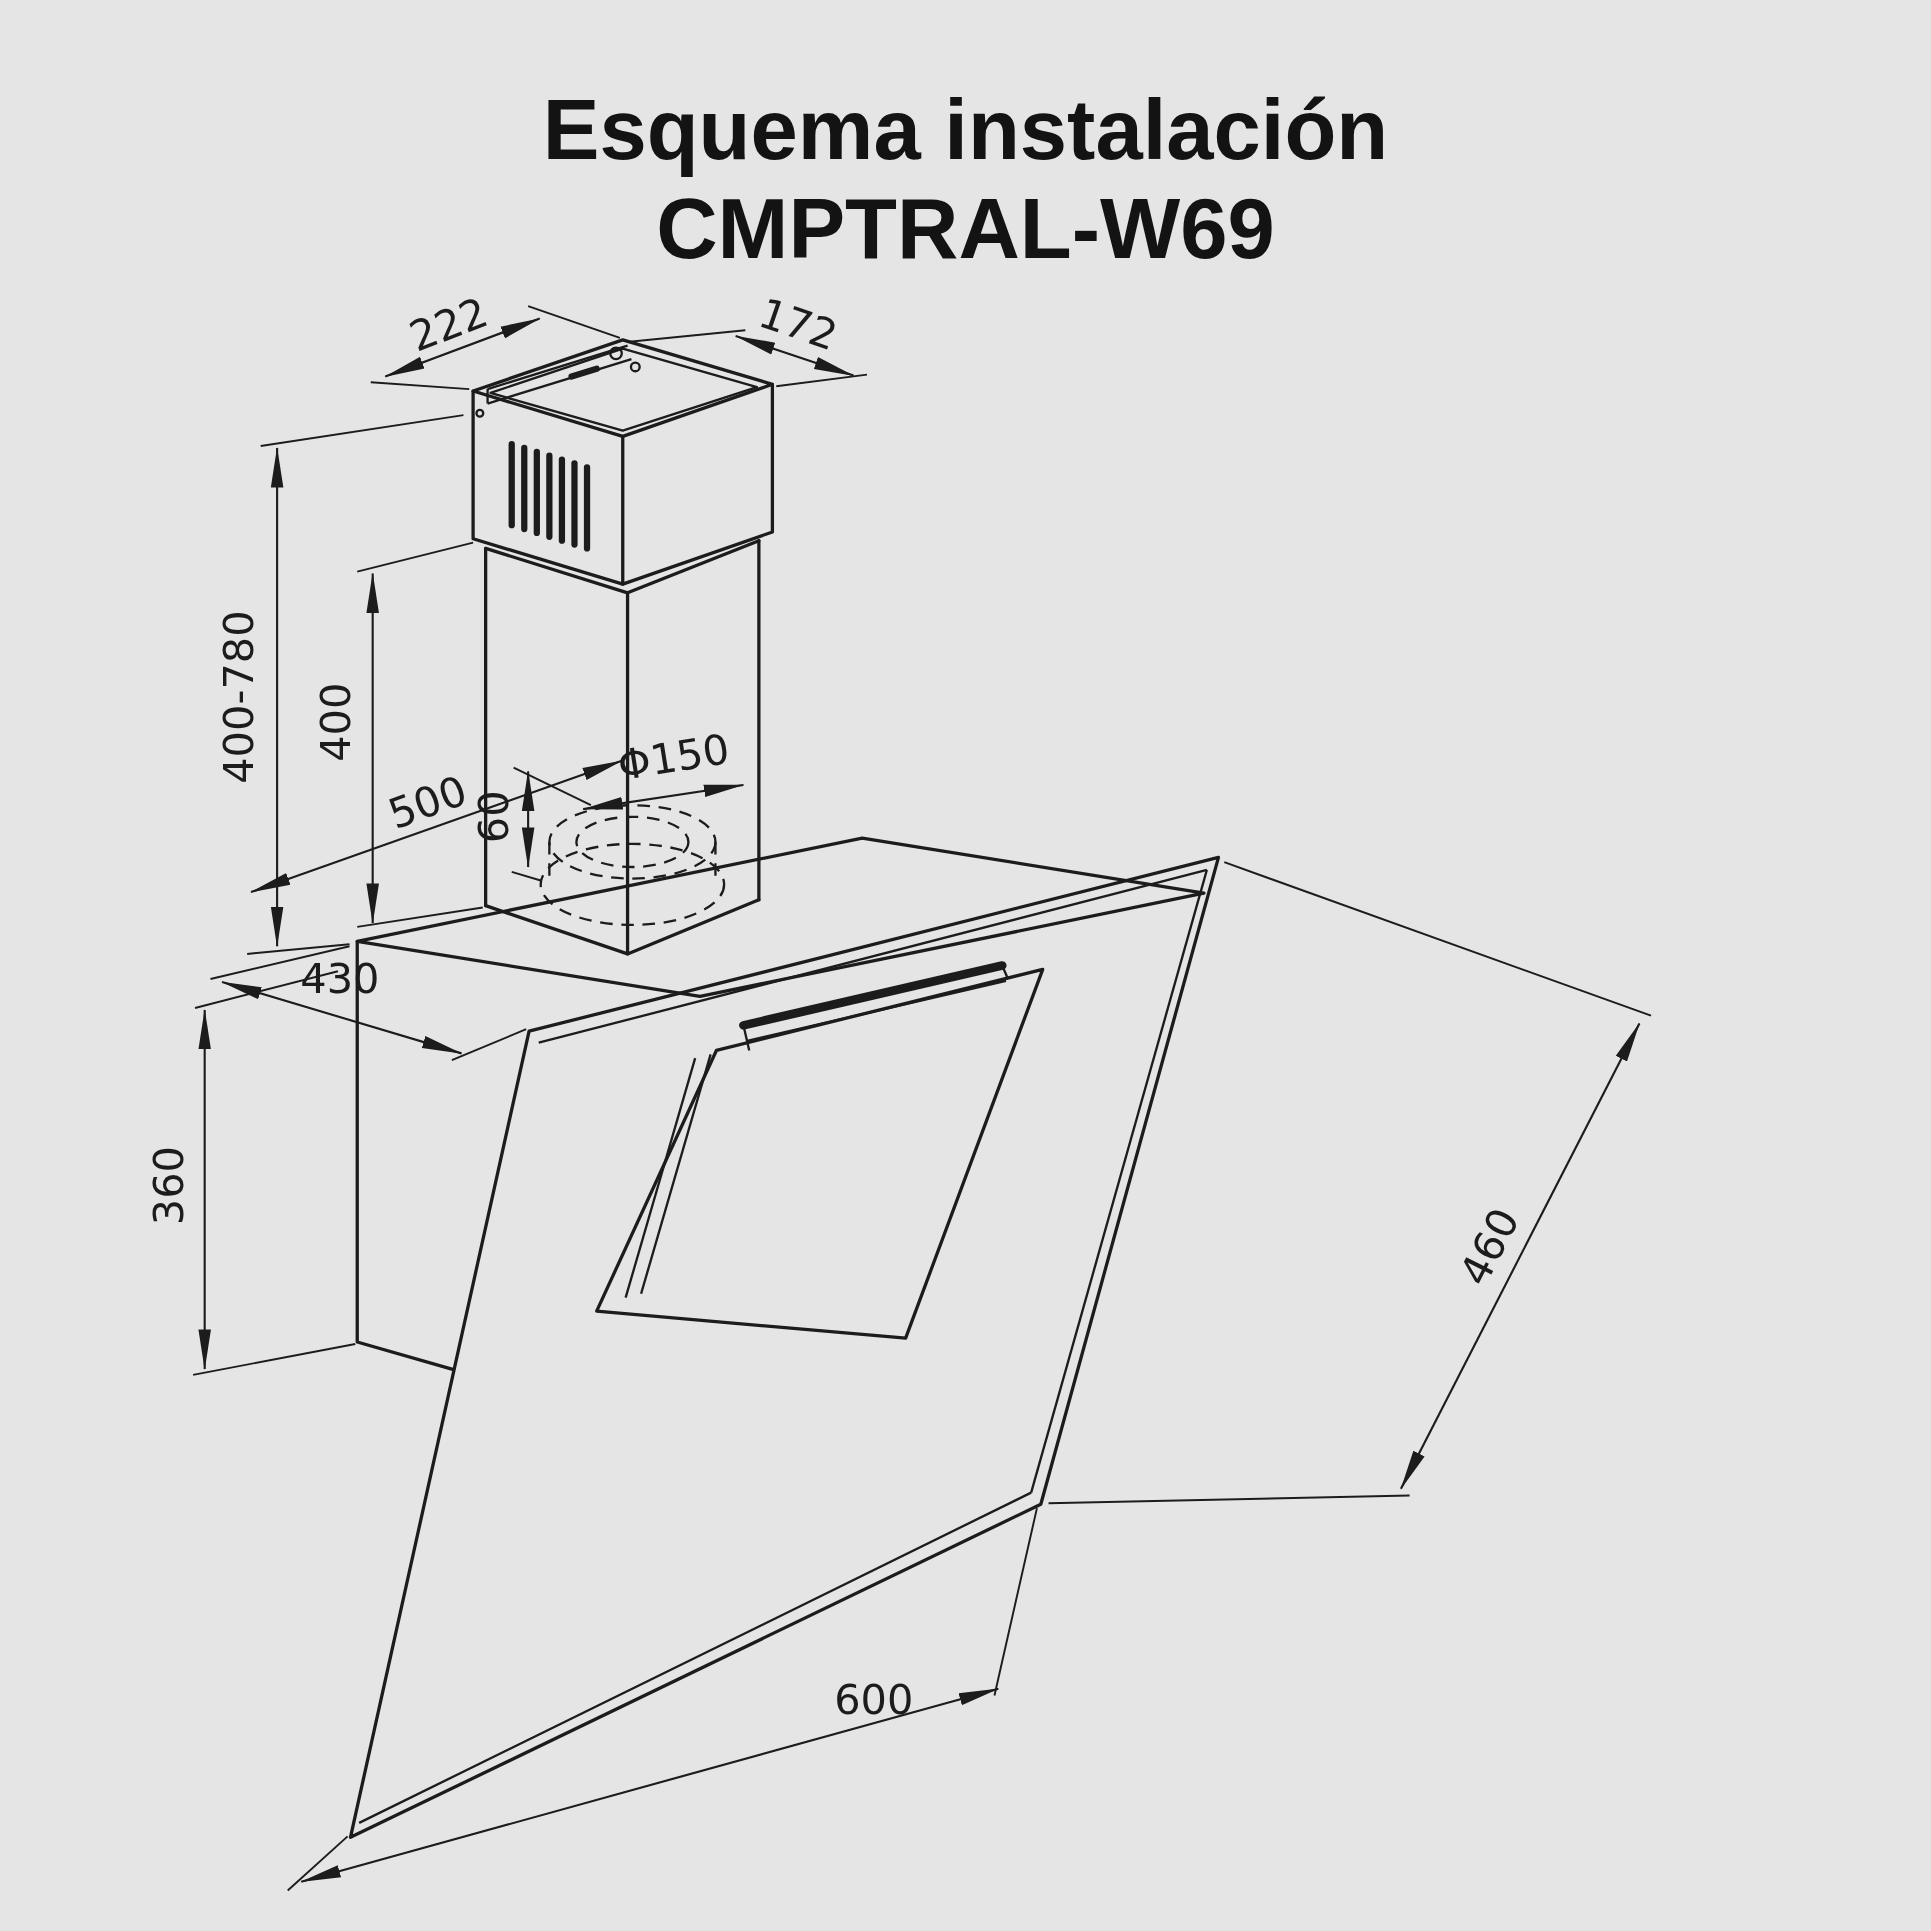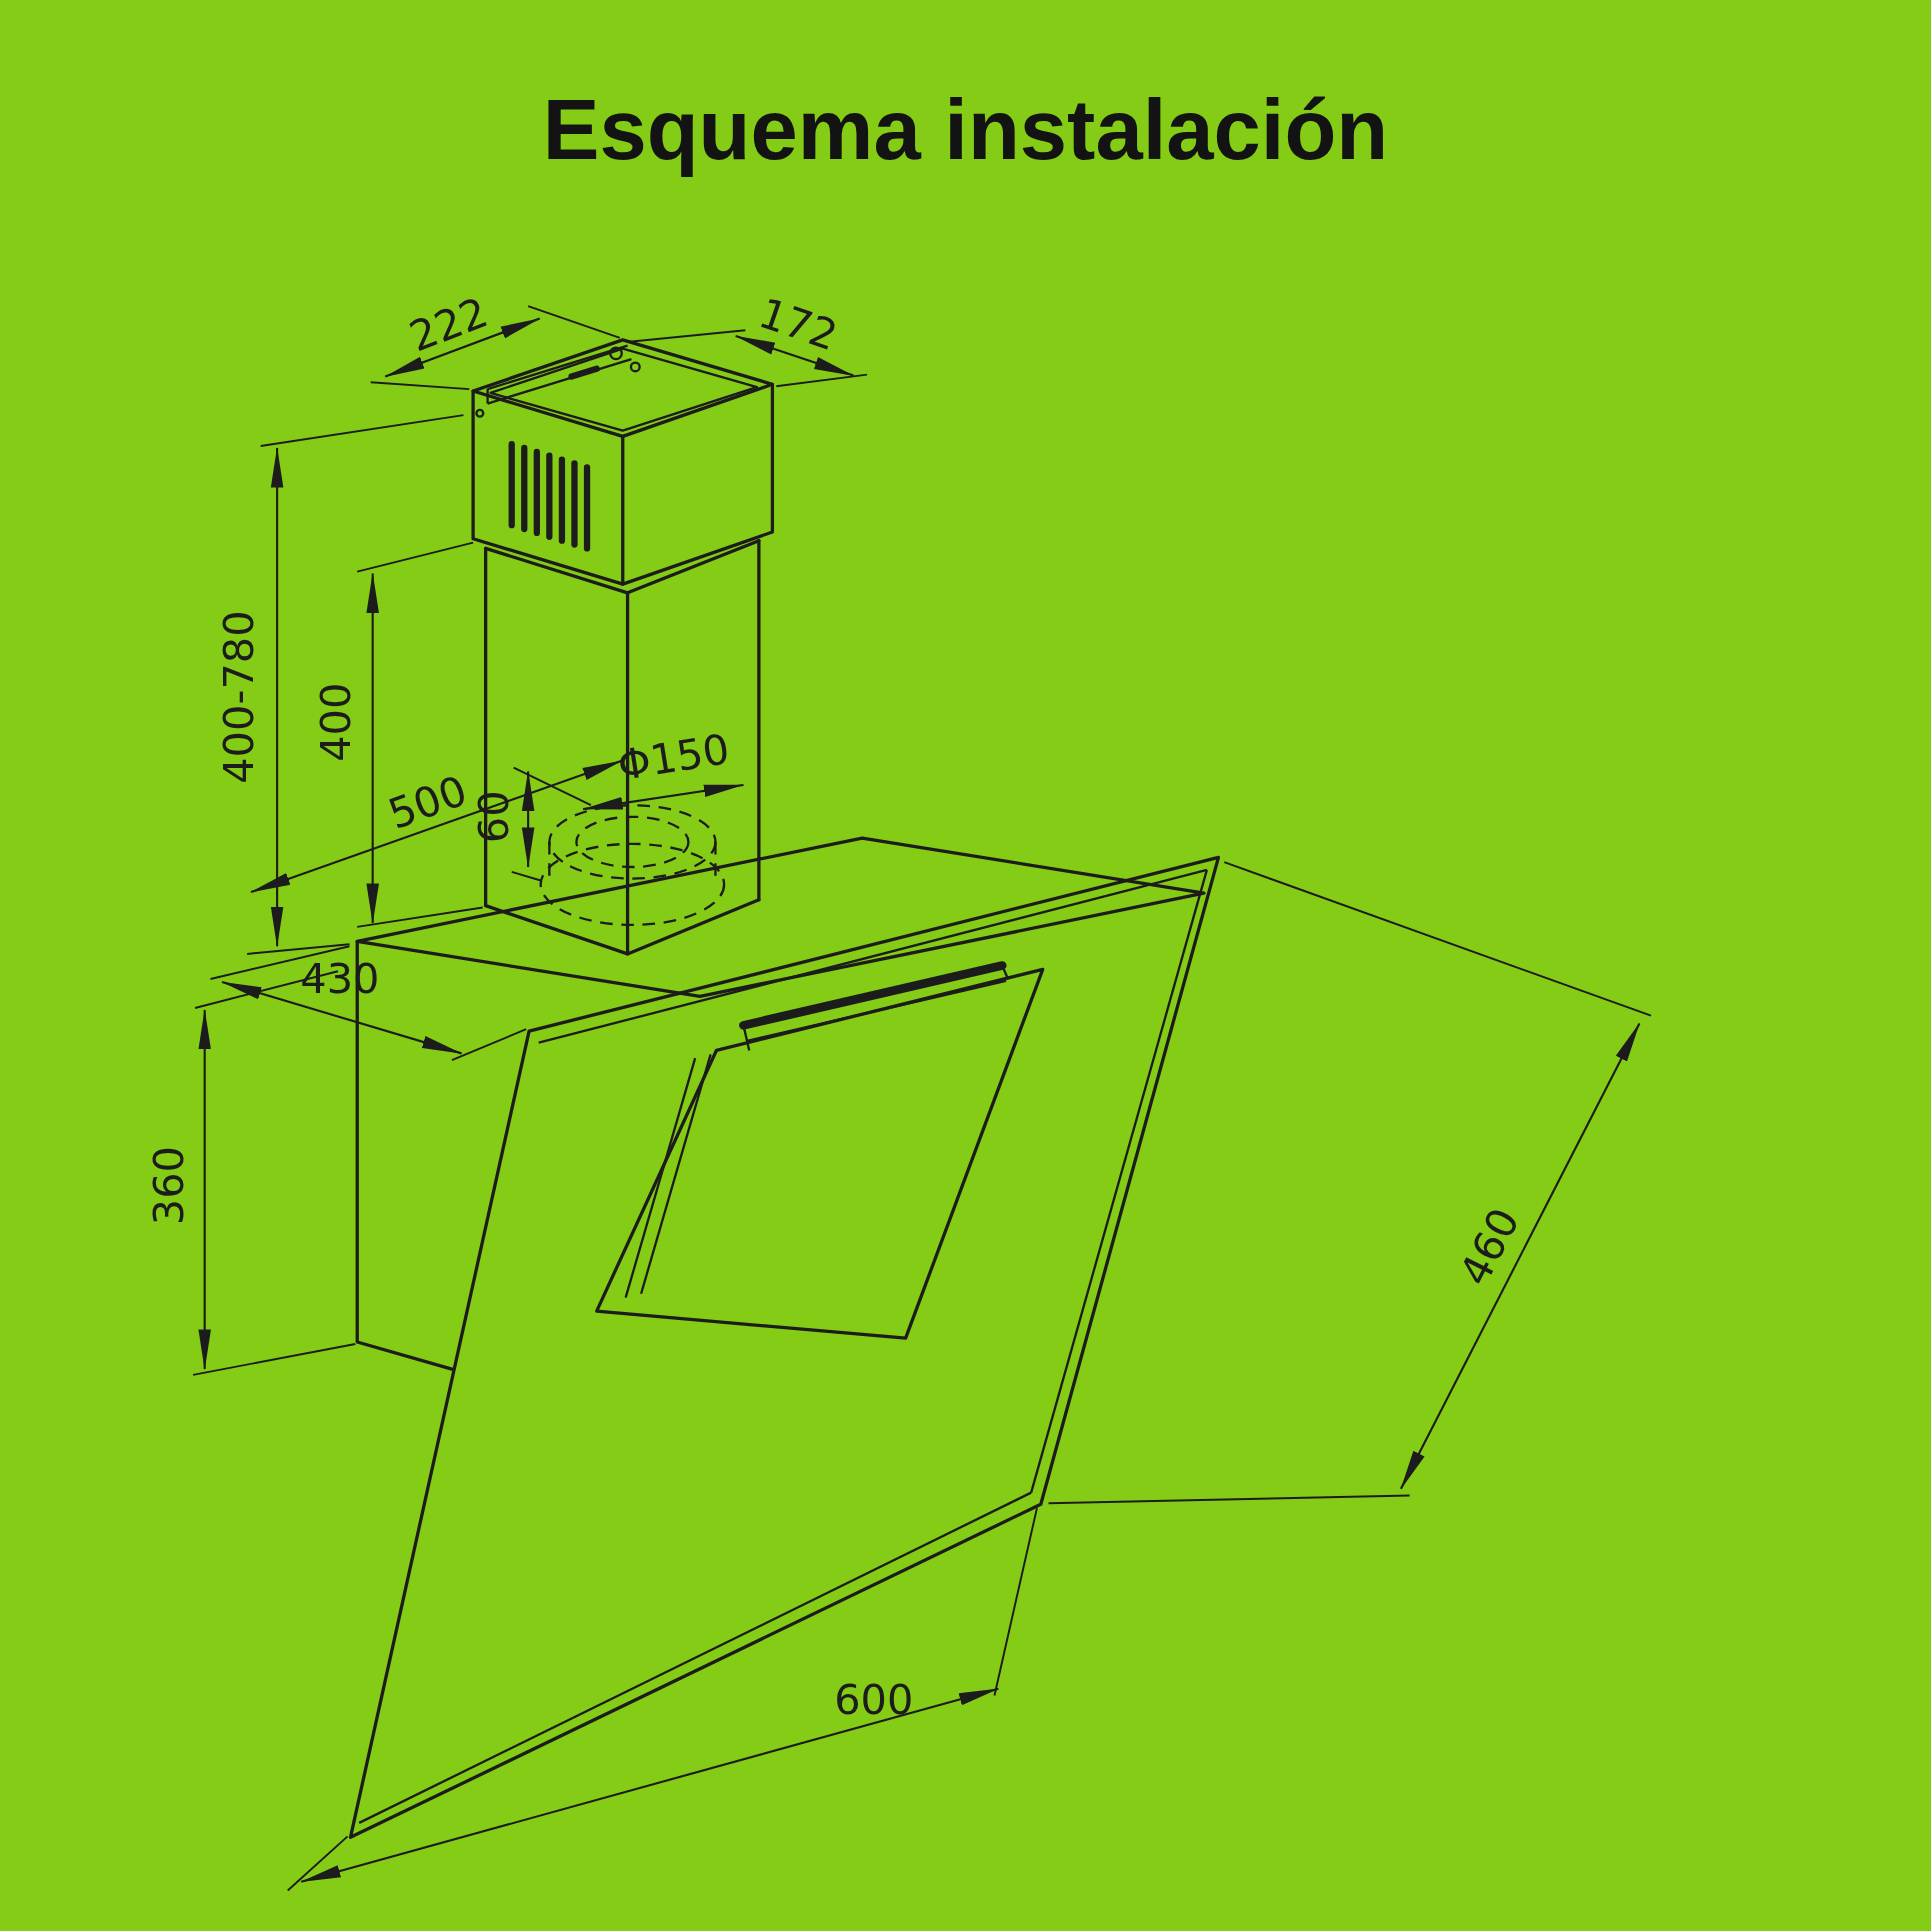--- a/index.html
+++ b/index.html
@@ -1,38 +1,39 @@
 <!DOCTYPE html>
 <html><head>
 <meta charset="utf-8">
 <style>
   *{margin:0;padding:0;box-sizing:border-box}
   html,body{width:1931px;height:1931px;background:#ffffff}
   body{font-family:"Liberation Sans",sans-serif;color:#131313}
-  .page{position:relative;width:1931px;height:1931px;overflow:hidden;background:#84cc16}
+  .page{position:relative;width:1931px;height:1931px;overflow:hidden;background:#e5e5e5}
   .title{position:absolute;top:81px;left:0;width:100%;text-align:center;font-weight:800;color:#131313}
   .title .line{display:block;font-size:85px;line-height:1.16;letter-spacing:0}
   svg.diagram{position:absolute;left:0;top:0;width:1931px;height:1931px}
   svg text{font-family:"DejaVu Sans","Liberation Sans",sans-serif;font-size:43px;fill:#1c1c1c}
   .outline{fill:none;stroke:#1c1c1c;stroke-width:3.4;stroke-linejoin:round;stroke-linecap:round}
   .thin{fill:none;stroke:#1c1c1c;stroke-width:2.4;stroke-linejoin:round}
   .dashed{fill:none;stroke:#1c1c1c;stroke-width:2.4;stroke-dasharray:13 9}
   .dim{fill:none;stroke:#1c1c1c;stroke-width:2.2}
   .ext{fill:none;stroke:#1c1c1c;stroke-width:2}
   .slot{stroke:#1c1c1c;stroke-width:6.5;stroke-linecap:round}
   .handle{stroke:#1c1c1c;stroke-width:9;stroke-linecap:round;fill:none}
   .lbl{text-anchor:middle}
 </style>
 </head>
 <body>
 
 <div class="page">
 
   <header class="title">
     <span class="line">Esquema instalación</span>
+    <span class="line">CMPTRAL-W69</span>
   </header>
 
   <svg class="diagram" viewBox="0 0 2000 2000">
     <defs>
       <marker id="arrowhead" viewBox="0 0 42 16" refX="41" refY="8" markerWidth="42" markerHeight="16" markerUnits="userSpaceOnUse" orient="auto-start-reverse">
         <path d="M42,8 L0,1.5 L0,14.5 Z" fill="#1c1c1c"></path>
       </marker>
     </defs>
 
     <g>

